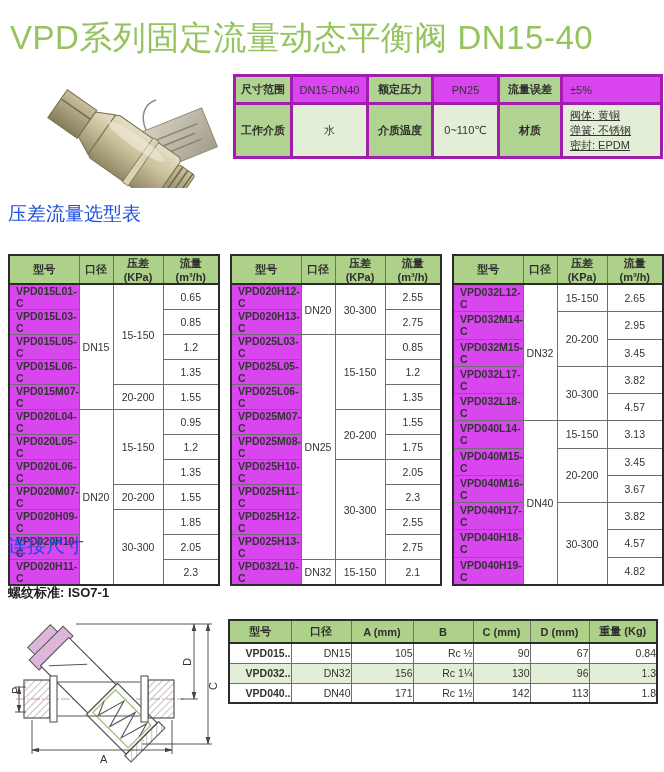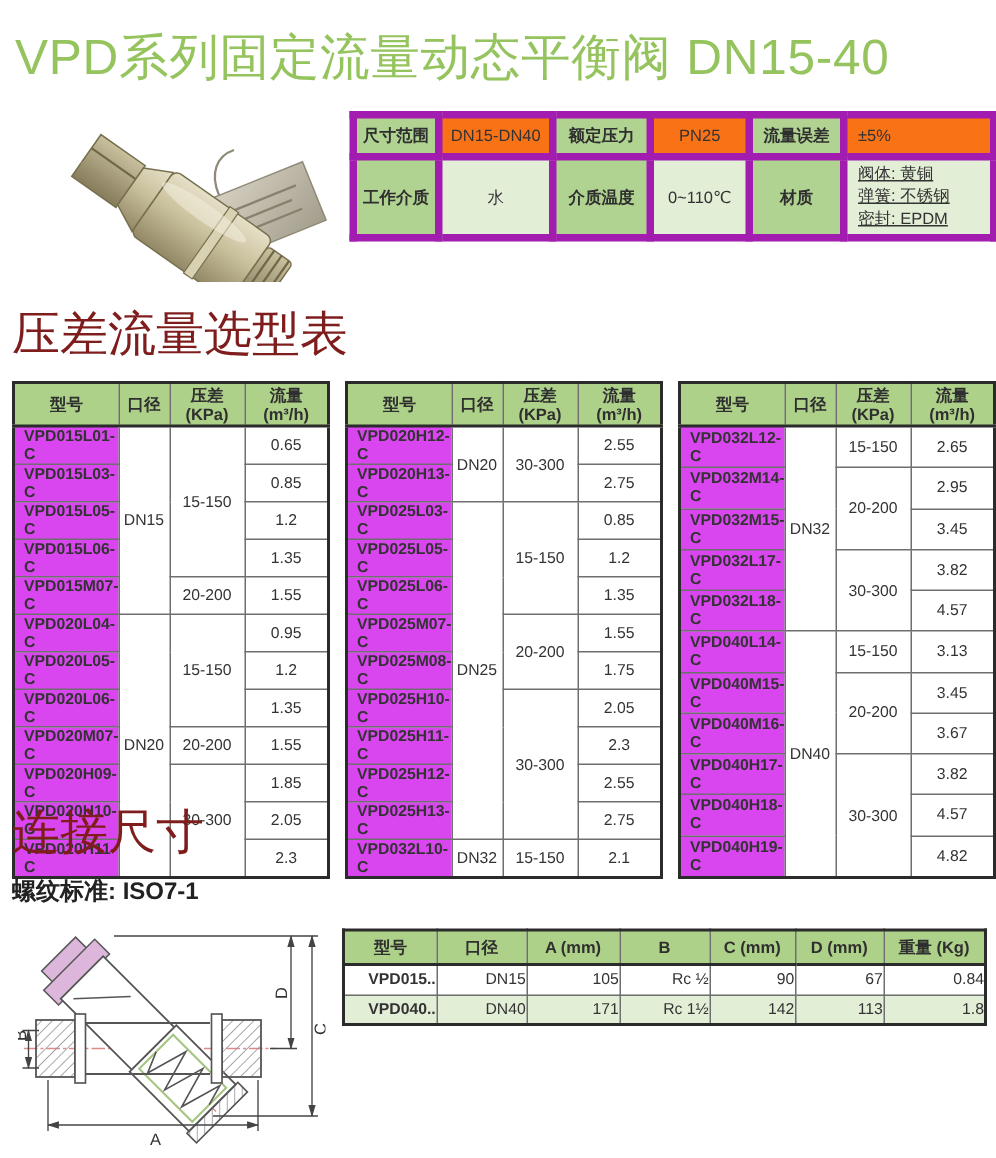--- a/index.html
+++ b/index.html
@@ -8,39 +8,39 @@
     width:664px; height:772px; position:relative; overflow:hidden;
     font-family:"Liberation Sans","DejaVu Sans",sans-serif; color:#333;
   }
   .page { position:absolute; inset:0; background:#fff; }
 
   
   .title {
     position:absolute; left:10px; top:16px; font-size:33px; font-weight:normal;
     color:#95c45e; letter-spacing:0.5px; white-space:nowrap;
   }
-  .sec { position:absolute; left:8px; font-size:32px; font-weight:normal; color:#7f1d1d; }
+  .sec { position:absolute; left:8px; font-size:19px; font-weight:normal; color:#1d4ed8; }
   .sec1 { top:201px; }
   .sec2 { top:533px; }
-  .note { position:absolute; left:8px; top:584px; font-size:16px; font-weight:bold; color:#222; }
+  .note { position:absolute; left:8px; top:584px; font-size:13px; font-weight:bold; color:#222; }
 
   
   .photo { position:absolute; left:28px; top:58px; width:197px; height:130px; }
 
   
   .spec {
     position:absolute; left:233px; top:74px; width:427px;
     border-collapse:collapse; table-layout:fixed; font-size:11px;
     border:2px solid #2b2b2b;
   }
-  .spec td { border:5px solid #a21caf; padding:2px 0; text-align:center; }
+  .spec td { border:3px solid #a21caf; padding:2px 0; text-align:center; }
   .spec tr:nth-child(1) td { height:28px; }
   .spec tr:nth-child(2) td { height:54px; }
   .spec td.sp-label { background:#b0d391; font-weight:bold; color:#2f2f2f; }
-  .spec tr:nth-child(1) td.sp-value { background:#f97316; }
+  .spec tr:nth-child(1) td.sp-value { background:#d946ef; }
   .spec tr:nth-child(2) td.sp-value { background:#e3eed6; }
   .spec td:nth-child(6).sp-value { background:#fdfdfb; text-align:left; padding-left:7px; }
   .spec td.sp-value.multi div { line-height:15px; text-align:left;text-decoration:underline; }
   .spec col.c0 { width:57px; } .spec col.c1 { width:76px; }
   .spec col.c2 { width:65px; } .spec col.c3 { width:66px; }
   .spec col.c4 { width:63px; } .spec col.c5 { width:100px; }
 
   
   .sel-wrap { position:absolute; left:8px; top:254px; display:flex; gap:10px; }
   table.sel {
@@ -485,20 +485,29 @@
         <tr>
           <td>VPD015..</td>
           <td>DN15</td>
           <td>105</td>
           <td>Rc ½</td>
           <td>90</td>
           <td>67</td>
           <td>0.84</td>
         </tr>
         <tr>
+          <td>VPD032..</td>
+          <td>DN32</td>
+          <td>156</td>
+          <td>Rc 1¼</td>
+          <td>130</td>
+          <td>96</td>
+          <td>1.3</td>
+        </tr>
+        <tr>
           <td>VPD040..</td>
           <td>DN40</td>
           <td>171</td>
           <td>Rc 1½</td>
           <td>142</td>
           <td>113</td>
           <td>1.8</td>
         </tr>
       </tbody>
   </table>

